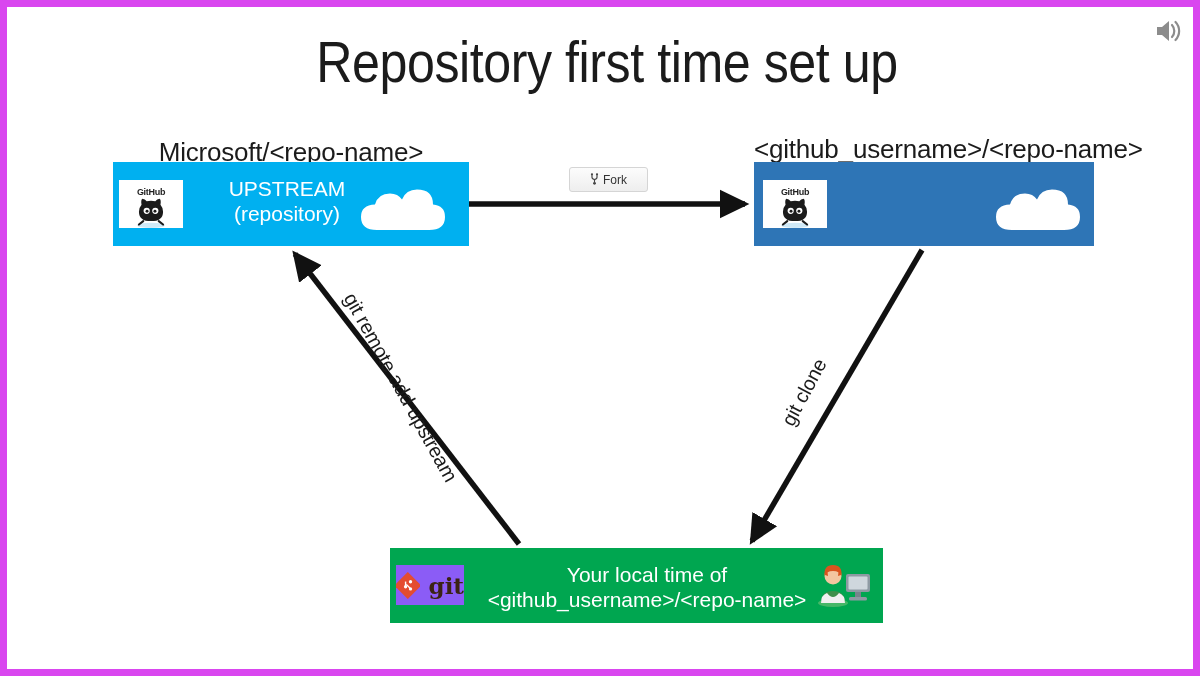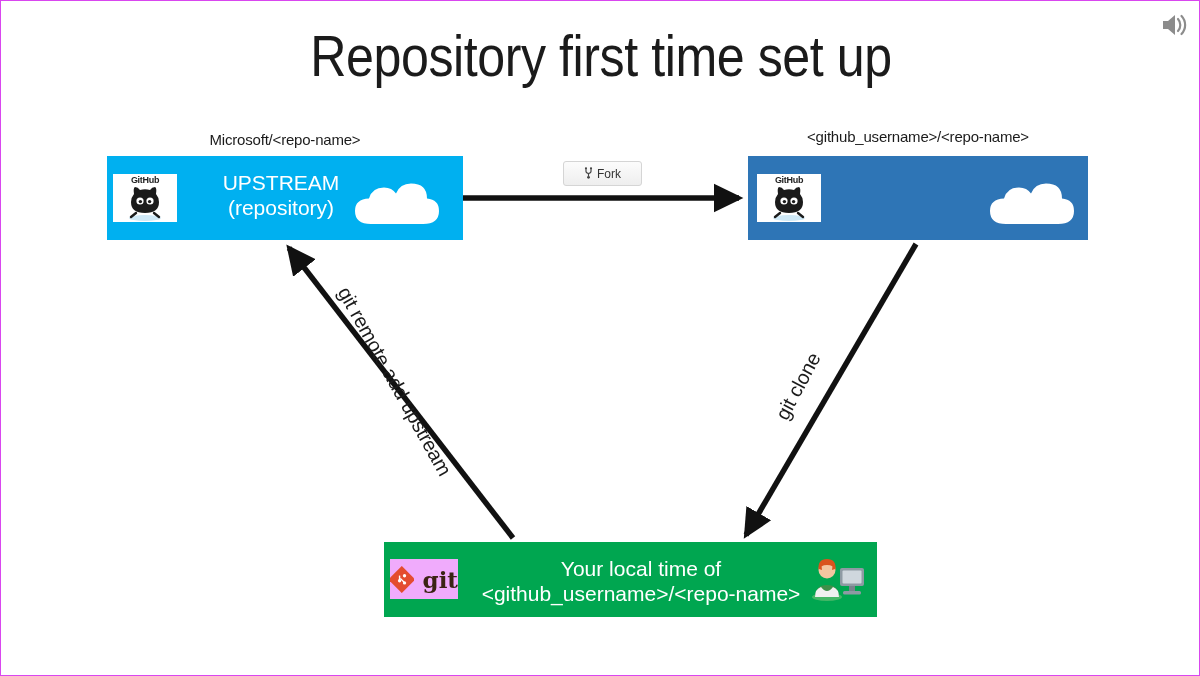--- a/index.html
+++ b/index.html
@@ -8,21 +8,21 @@
     background: #ffffff;
   }
   body {
     font-family: "Liberation Sans", sans-serif;
   }
   .slide {
     position: relative;
     width: 1200px;
     height: 676px;
     background: #ffffff;
-    border: 1px solid #d946ef;
+    border: 7px solid #d946ef;
     box-sizing: border-box;
     overflow: hidden;
   }
 
   
   .slide-title {
     position: absolute;
     left: 0;
     top: 22px;
     width: 1200px;
@@ -41,21 +41,21 @@
     position: absolute;
     right: 8px;
     top: 8px;
     width: 34px;
     height: 32px;
   }
 
   
   .box-caption {
     position: absolute;
-    font-size: 15px;
+    font-size: 26px;
     color: #1b1b1b;
     white-space: nowrap;
     font-family: "Liberation Sans", sans-serif;
     letter-spacing: -0.2px;
   }
   #caption-upstream { left: 106px; top: 130px; width: 356px; text-align: center; }
   #caption-origin   { left: 747px; top: 127px; width: 340px; text-align: center; }
 
   
   .node-box {
@@ -93,39 +93,39 @@
   
   .gh-logo {
     position: absolute;
     background: #ffffff;
     width: 64px;
     height: 48px;
     display: flex;
     flex-direction: column;
     align-items: center;
     justify-content: flex-start;
-    padding-top: 2px;
+    padding-top: 8px;
     box-sizing: border-box;
   }
   #gh-upstream { left: 112px; top: 173px; }
   #gh-origin   { left: 756px; top: 173px; }
   .gh-word {
     font-size: 9px;
     font-weight: bold;
     color: #222222;
     line-height: 9px;
     letter-spacing: -0.3px;
   }
 
   
   #git-logo {
     position: absolute;
     left: 389px; top: 558px;
     width: 68px; height: 40px;
-    background: #f0abfc;
+    background: #8b5cf6;
     display: flex;
     align-items: center;
     justify-content: center;
     gap: 9px;
   }
   .git-word {
     font-family: "DejaVu Serif", serif;
     font-size: 23px;
     font-weight: bold;
     color: #3b2314;

